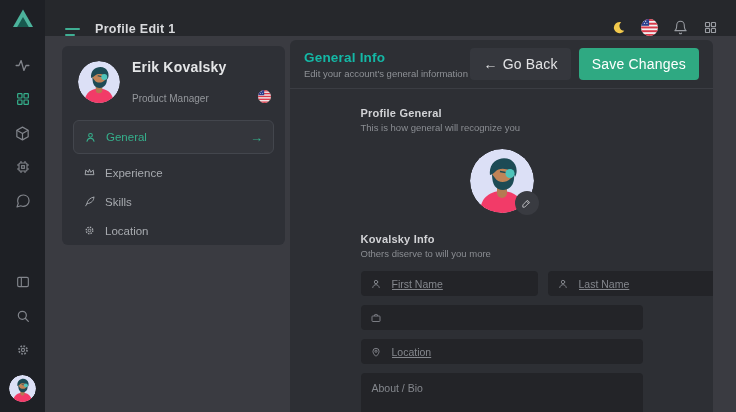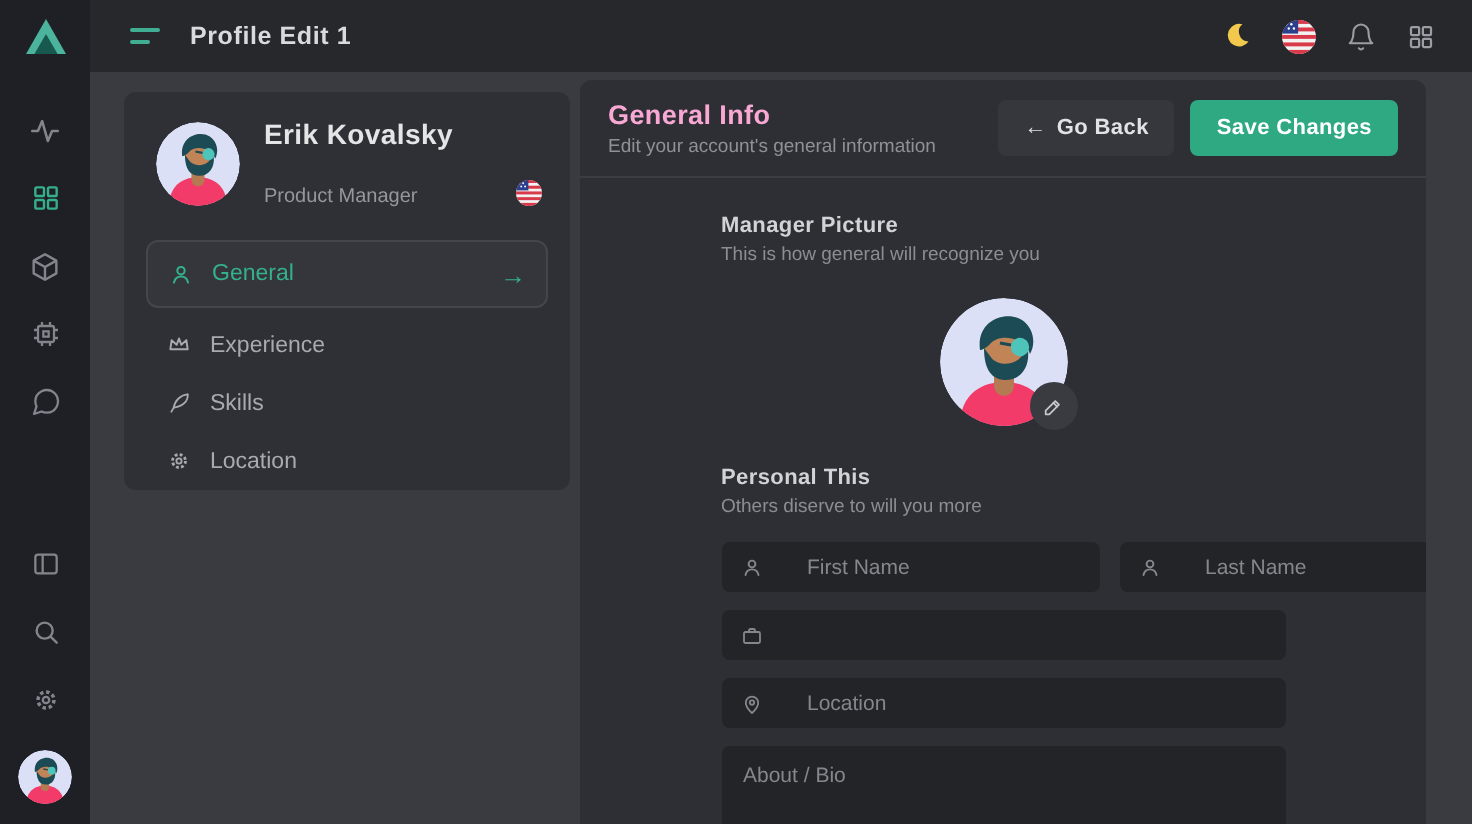--- a/index.html
+++ b/index.html
@@ -12,21 +12,21 @@
         display:flex;flex-direction:column;align-items:center;z-index:6;}
   .rail-logo{height:36px;display:flex;align-items:center;justify-content:center;width:100%;cursor:pointer;}
   .rail-icon{width:45px;height:34px;display:flex;align-items:center;justify-content:center;
              color:#82858c;cursor:pointer;}
   .rail-icon.active{color:#35b08c;}
   .rail-spacer{flex:1;}
   .rail-avatar{width:27px;height:27px;border-radius:50%;overflow:hidden;margin:8px 0 10px;cursor:pointer;}
 
   
   .topbar{position:absolute;left:45px;top:0;right:0;height:36px;background:#26282c;
-          display:flex;align-items:center;z-index:5;}
+          display:flex;align-items:flex-end;z-index:5;}
   .hamburger{margin-left:20px;display:flex;flex-direction:column;gap:4px;cursor:pointer;}
   .hamburger i{display:block;height:2px;border-radius:1px;background:#3fae93;}
   .hamburger i:nth-child(1){width:15px;}
   .hamburger i:nth-child(2){width:10px;}
   .topbar-title{margin-left:15px;font-size:12.5px;font-weight:bold;color:#d9dadd;letter-spacing:.3px;}
   .topbar-right{margin-left:auto;display:flex;align-items:center;gap:15px;padding-right:18px;}
   .topbar-ic{cursor:pointer;color:#9a9da3;display:flex;align-items:center;}
 
   
   .body-bg{position:absolute;left:45px;top:36px;right:0;bottom:0;background:#3a3b41;}
@@ -45,45 +45,45 @@
              color:#a7aaaf;font-size:11.5px;cursor:pointer;text-align:right;}
   .menu-item .mi-icon{display:flex;color:inherit;}
   .menu-item.active{height:32px;background:#34363c;border:1px solid #43464d;color:#35b08c;margin-bottom:4px;}
   .menu-arrow{margin-left:auto;color:#35b08c;font-size:13px;}
 
   
   .content-card{position:absolute;left:290px;top:40px;right:23px;bottom:0;background:#2d2f34;
                 border-radius:6px 6px 0 0;z-index:3;display:flex;flex-direction:column;}
   .content-header{height:48px;border-bottom:1px solid #3b3d43;display:flex;align-items:center;
                   padding:0 14px;flex:0 0 auto;}
-  .ch-title{font-size:13.5px;font-weight:bold;color:#f9a8d4;letter-spacing:.2px;}
+  .ch-title{font-size:13.5px;font-weight:bold;color:#14b8a6;letter-spacing:.2px;}
   .ch-sub{font-size:9.5px;color:#8e9196;margin-top:3px;}
   .ch-buttons{margin-left:auto;display:flex;gap:8px;}
-  .btn{border:none;border-radius:4px;font-family:inherit;font-size:11px;font-weight:bold;
+  .btn{border:none;border-radius:4px;font-family:inherit;font-size:14px;font-weight:normal;
        padding:8px 13px;cursor:pointer;letter-spacing:.2px;}
   .btn-back{background:#35373d;color:#e2e3e5;}
   .btn-save{background:#2fa982;color:#ffffff;}
   .back-arrow{margin-right:5px;}
 
   .content-body{flex:1;display:flex;flex-direction:column;align-items:center;padding-top:18px;overflow:hidden;}
   .form-col{width:282px;}
   .sec-title{font-size:11px;font-weight:bold;color:#d2d3d6;letter-spacing:.2px;}
   .sec-sub{font-size:9.5px;color:#8a8d92;margin-top:3px;}
 
   .big-ava-wrap{width:64px;height:64px;margin:16px auto 20px;position:relative;}
   .big-ava{width:64px;height:64px;border-radius:50%;overflow:hidden;}
   .edit-btn{position:absolute;right:-5px;bottom:-2px;width:24px;height:24px;border-radius:50%;
             background:#393b41;display:flex;align-items:center;justify-content:center;
             color:#c6c8cb;cursor:pointer;}
 
   .fields{margin-top:12px;}
   .field-row{display:flex;gap:10px;}
   .field-row .field{flex:1;}
-  .field{display:flex;align-items:center;gap:20px;background:#232428;border-radius:4px;height:25px;
-         padding:0 9px;margin-bottom:9px;color:#84878d;}
+  .field{display:flex;align-items:center;gap:8px;background:#232428;border-radius:4px;height:25px;
+         padding:0 9px;margin-bottom:9px;color:#84878d;text-decoration:underline;}
   .field input{flex:1;min-width:0;background:transparent;border:none;outline:none;color:#c9cbce;
                font-size:10.5px;font-family:inherit;}
   .field input::placeholder{color:#84878d;}
   .field-ic{display:flex;color:#84878d;flex:0 0 auto;}
   textarea.area{display:block;width:100%;box-sizing:border-box;height:100px;background:#232428;
                 border:none;border-radius:4px;resize:none;outline:none;padding:9px 11px;
                 color:#c9cbce;font-size:10.5px;font-family:inherit;}
   textarea.area::placeholder{color:#84878d;}
 </style>
 </head>
@@ -293,40 +293,40 @@
     <div class="ch-buttons">
       <button class="btn btn-back"><span class="back-arrow">←</span><span>Go Back</span></button>
       <button class="btn btn-save">Save Changes</button>
     </div>
   </div>
 
   <div class="content-body">
     <div class="form-col">
 
       <div>
-        <div class="sec-title">Manager Picture</div>
+        <div class="sec-title">Profile General</div>
         <div class="sec-sub">This is how general will recognize you</div>
       </div>
 
       <div class="big-ava-wrap">
         <div class="big-ava">
           <svg width="64" height="64" viewBox="0 0 64 64">
               <use href="#avatar-man"></use>
             </svg>
         </div>
         <div class="edit-btn">
           <svg width="11" height="11" viewBox="0 0 24 24" fill="none" stroke="currentColor" stroke-width="1.9" stroke-linecap="round" stroke-linejoin="round">
               <path d="M14.5 5.5l4 4L8 20H4v-4z"></path>
               <path d="M12.5 7.5l4 4"></path>
             </svg>
         </div>
       </div>
 
       <div>
-        <div class="sec-title">Personal This</div>
+        <div class="sec-title">Kovalsky Info</div>
         <div class="sec-sub">Others diserve to will you more</div>
       </div>
 
       <div class="fields">
         <div class="field-row">
           <div class="field">
             <span class="field-ic">
               <svg width="12" height="12" viewBox="0 0 24 24" fill="none" stroke="currentColor" stroke-width="1.9" stroke-linecap="round">
                   <circle cx="12" cy="8" r="3.4"></circle>
                   <path d="M5.5 19c.9-4.2 4-5.6 6.5-5.6s5.6 1.4 6.5 5.6"></path>

